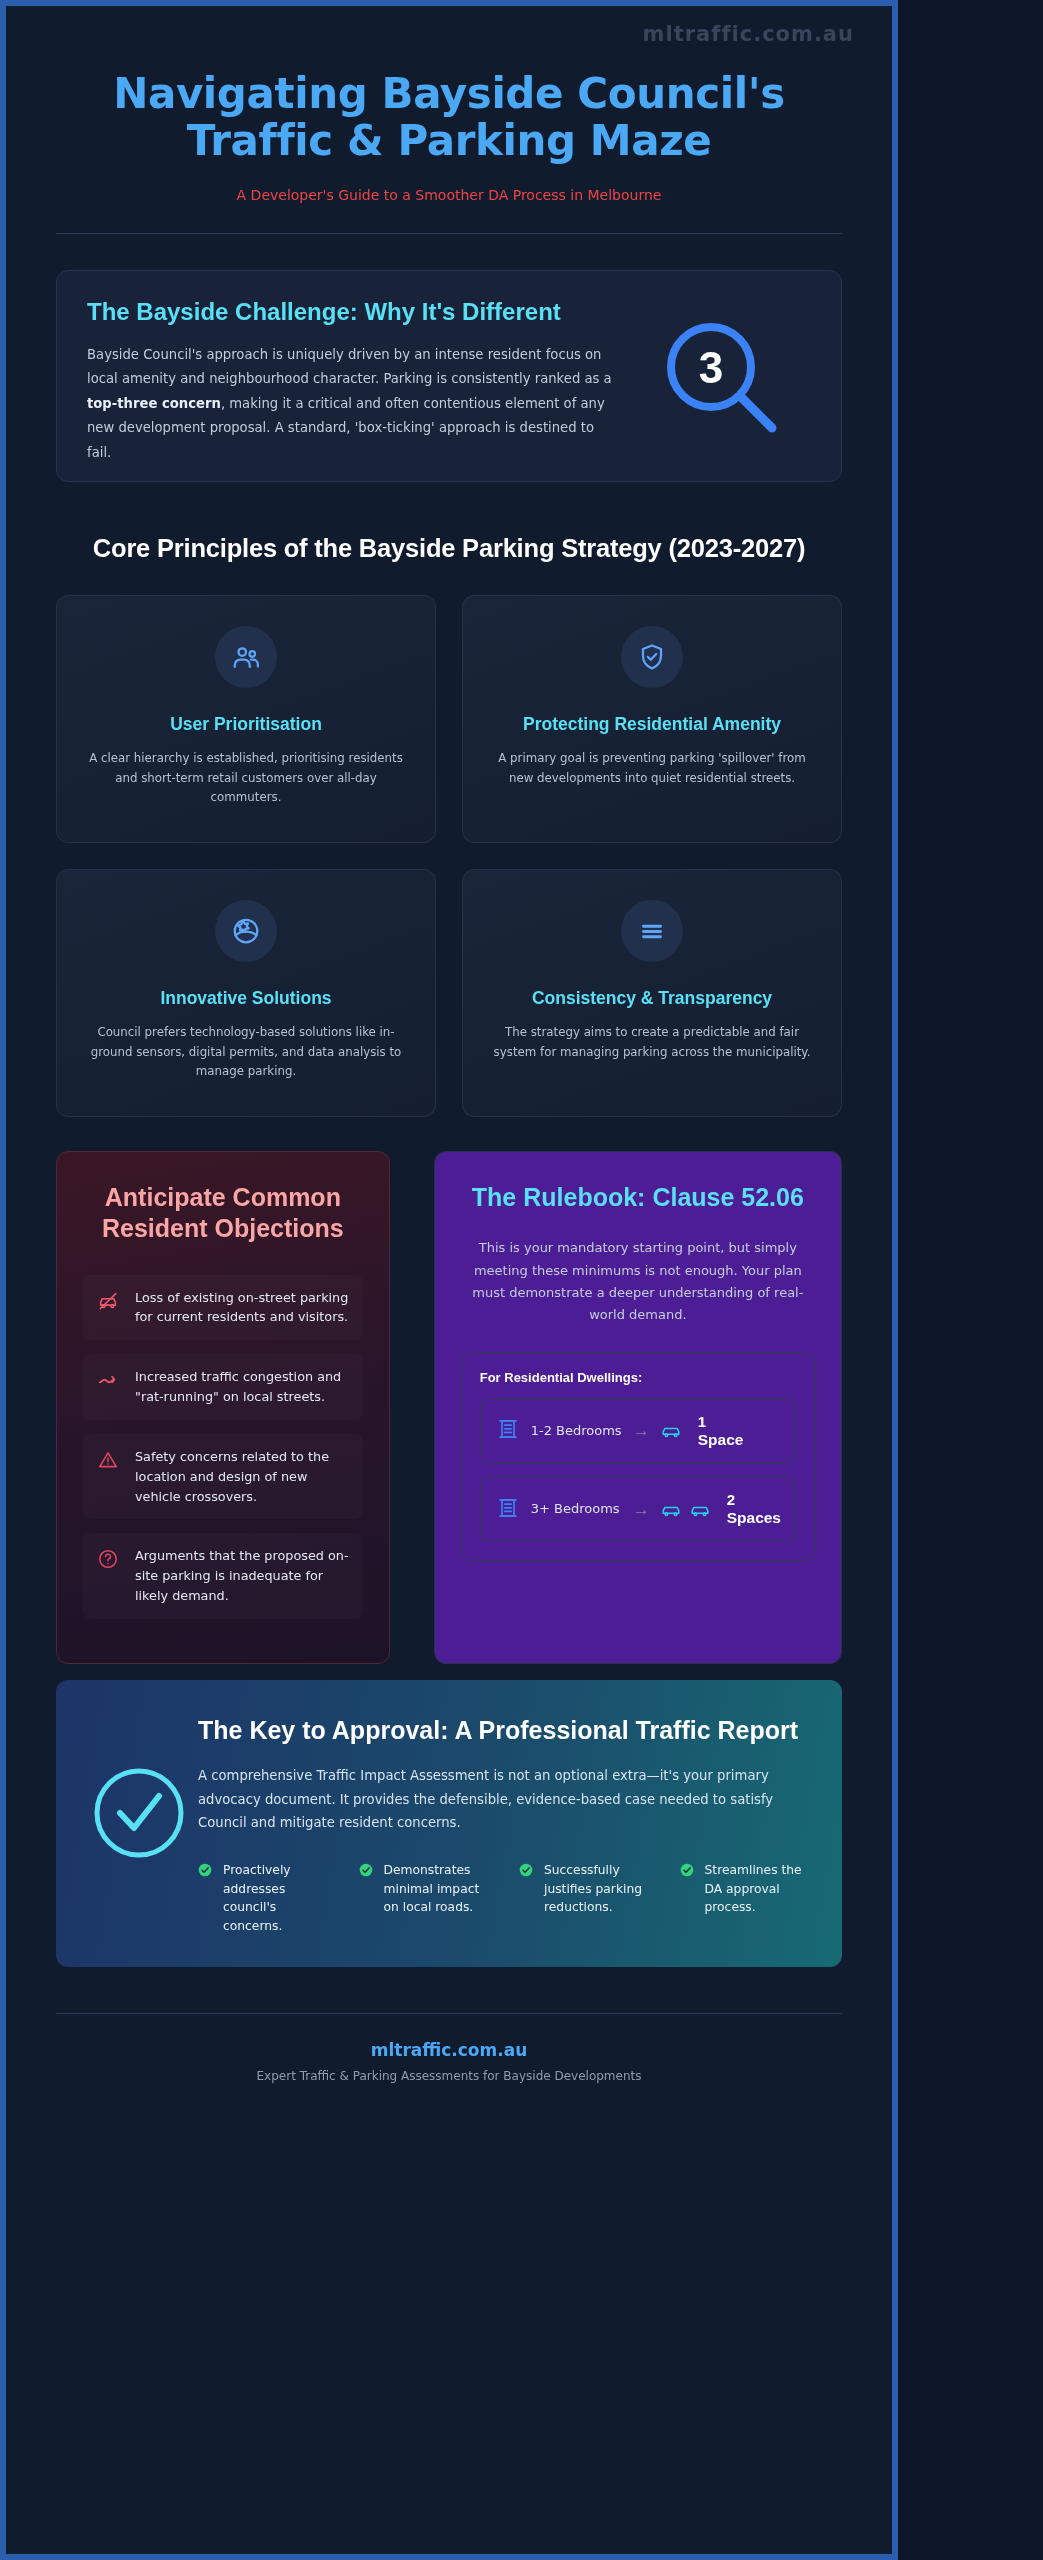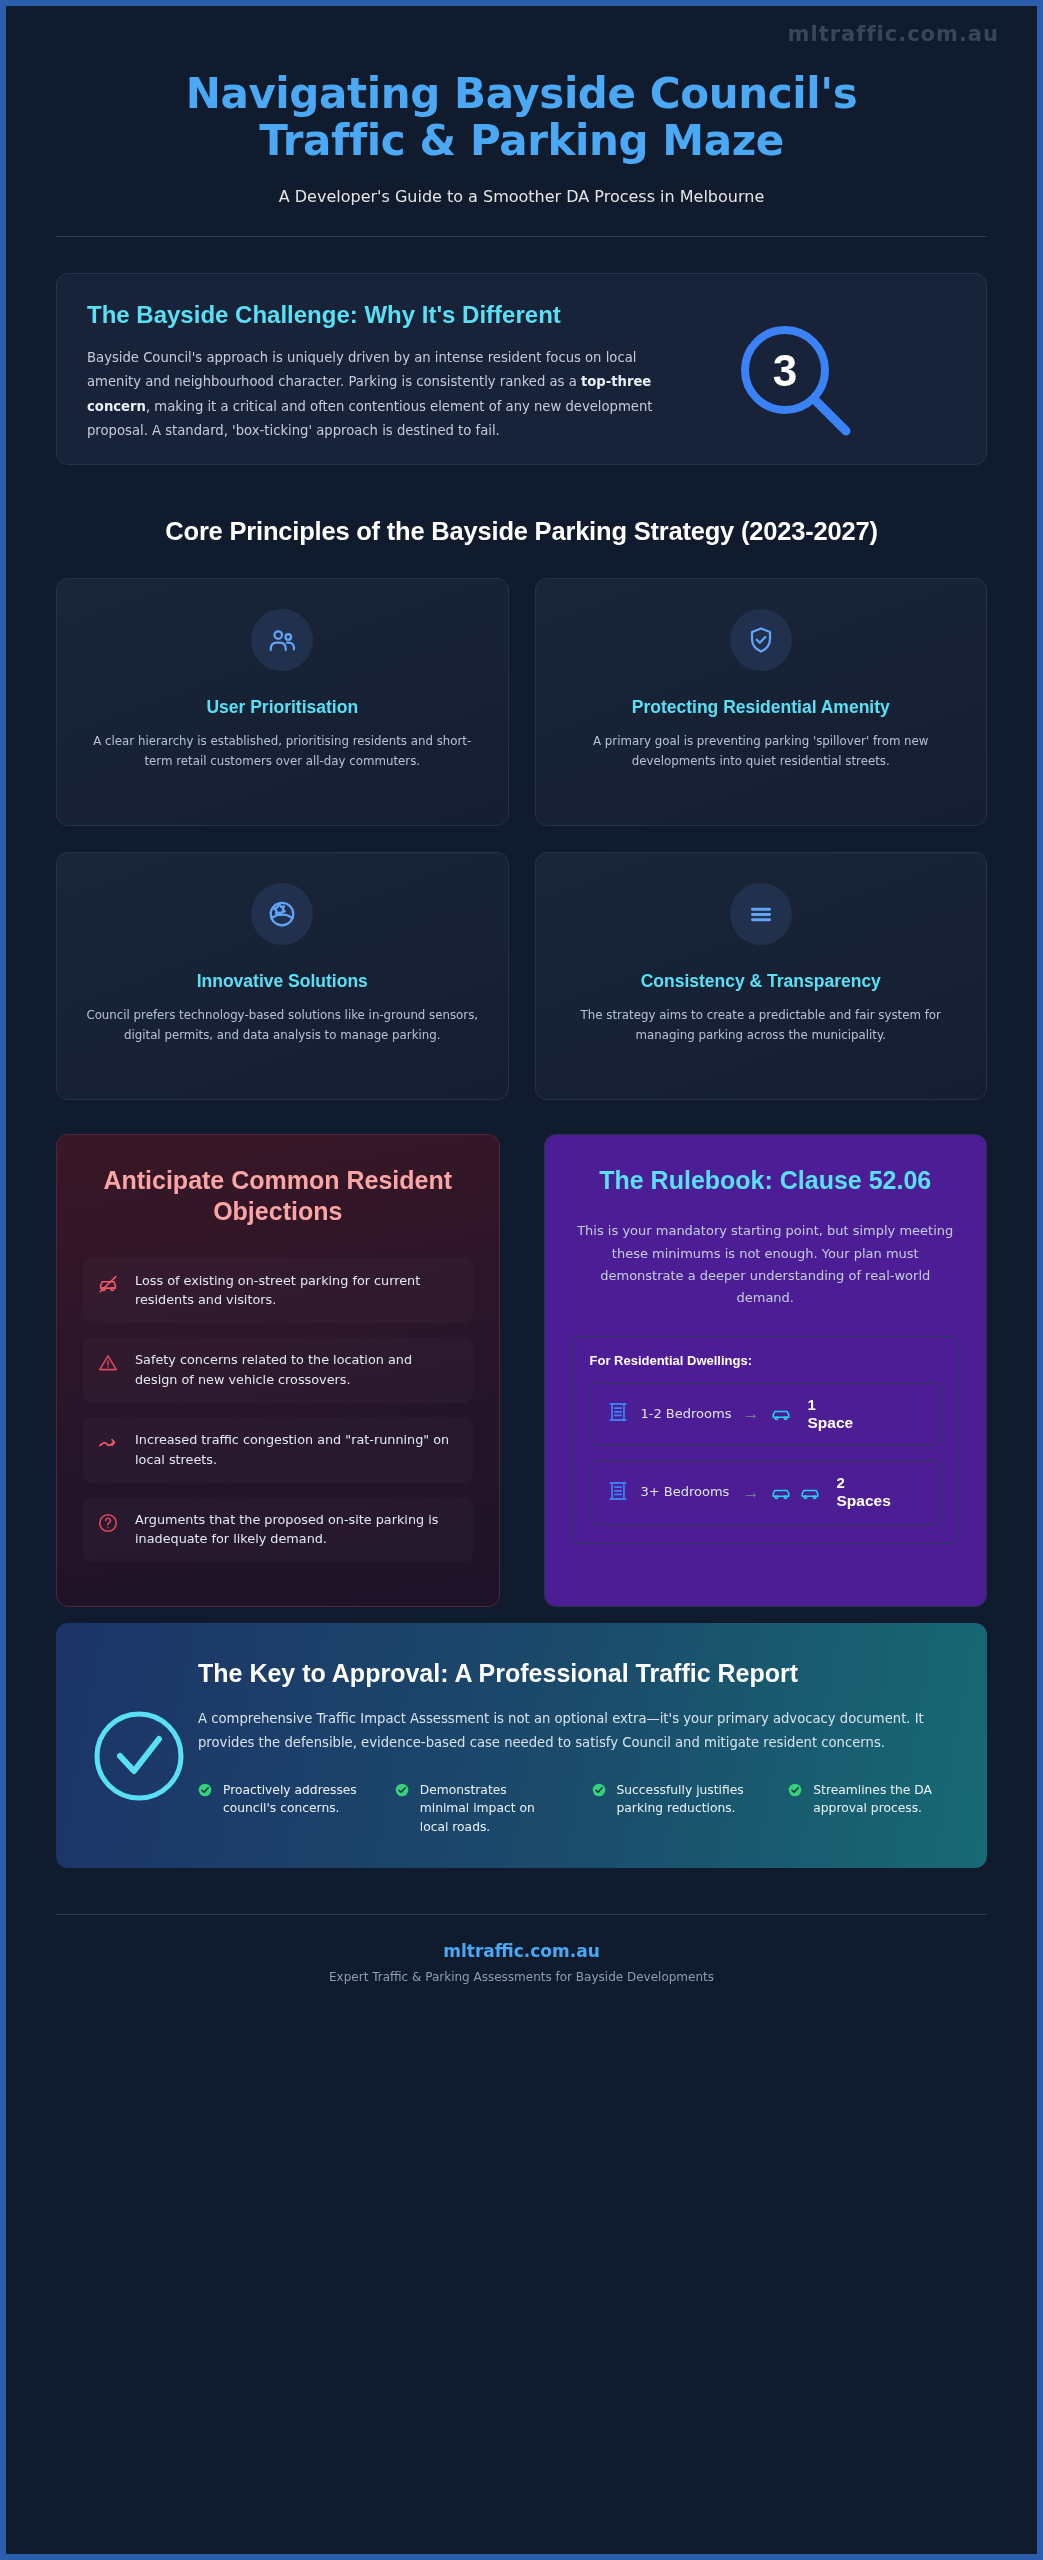--- a/index.html
+++ b/index.html
@@ -5,21 +5,21 @@
   * { box-sizing: border-box; margin: 0; padding: 0; }
 
   html, body {
     width: 1043px;
     background: #0d1628;
     font-family: "Liberation Sans", sans-serif;
   }
 
   .page {
     position: relative;
-    width: 1043px;
+    width: 898px;
     min-height: 2560px;
     background: #111b2e;
     border: 6px solid #2b5fad;
     padding: 0 0 0 0;
     overflow: hidden;
   }
 
   .inner {
     padding: 30px 50px 0 50px;
   }
@@ -42,22 +42,22 @@
   .hero h1 {
     font-size: 42px;
     line-height: 1.13;
     font-weight: 800;
     color: #4aa8f5;
     letter-spacing: -0.4px;
     font-family: "DejaVu Sans", sans-serif;
   }
   .hero .sub {
     margin-top: 22px;
-    font-size: 16px;
-    color: #e5e5e5;
+    font-size: 14px;
+    color: #ef4444;
     font-family: "DejaVu Sans", sans-serif;
   }
   .hr {
     margin: 30px 0 0 0;
     height: 1px;
     background: #2c3c58;
   }
 
   
   .challenge {
@@ -403,37 +403,37 @@
               <circle cx="7.3" cy="17.6" r="1.5"></circle>
               <circle cx="16.7" cy="17.6" r="1.5"></circle>
               <line x1="3.5" y1="20.5" x2="20.5" y2="4"></line>
             </svg>
           </span>
           <span class="otxt">Loss of existing on-street parking for current residents and visitors.</span>
         </div>
 
         <div class="obj">
           <span class="oicon">
+            <svg width="22" height="22" viewBox="0 0 24 24" fill="none" stroke="#f0596b" stroke-width="1.9" stroke-linecap="round" stroke-linejoin="round">
+              <path d="M3 14.5c2.2 0 3-3 5.2-3s2.6 3 5 3 3.2-3 5.3-3"></path>
+              <path d="M16.5 8.5l2.5 3-2.5 3"></path>
+            </svg>
+          </span>
+          <span class="otxt">Increased traffic congestion and "rat-running" on local streets.</span>
+        </div>
+
+        <div class="obj">
+          <span class="oicon">
             <svg width="22" height="22" viewBox="0 0 24 24" fill="none" stroke="#e0475c" stroke-width="1.7" stroke-linecap="round" stroke-linejoin="round">
               <path d="M12 4.2 21 19.2H3z"></path>
               <line x1="12" y1="9.8" x2="12" y2="14"></line>
               <circle cx="12" cy="16.4" r="0.9" fill="#e0475c" stroke="none"></circle>
             </svg>
           </span>
           <span class="otxt">Safety concerns related to the location and design of new vehicle crossovers.</span>
-        </div>
-
-        <div class="obj">
-          <span class="oicon">
-            <svg width="22" height="22" viewBox="0 0 24 24" fill="none" stroke="#f0596b" stroke-width="1.9" stroke-linecap="round" stroke-linejoin="round">
-              <path d="M3 14.5c2.2 0 3-3 5.2-3s2.6 3 5 3 3.2-3 5.3-3"></path>
-              <path d="M16.5 8.5l2.5 3-2.5 3"></path>
-            </svg>
-          </span>
-          <span class="otxt">Increased traffic congestion and "rat-running" on local streets.</span>
         </div>
 
         <div class="obj">
           <span class="oicon">
             <svg width="22" height="22" viewBox="0 0 24 24" fill="none" stroke="#e0475c" stroke-width="1.7" stroke-linecap="round" stroke-linejoin="round">
               <circle cx="12" cy="12" r="9"></circle>
               <path d="M9.5 9.4a2.6 2.6 0 1 1 3.4 2.5c-.7.3-1 .9-1 1.6v.4"></path>
               <circle cx="12" cy="17" r="0.85" fill="#e0475c" stroke="none"></circle>
             </svg>
           </span>

